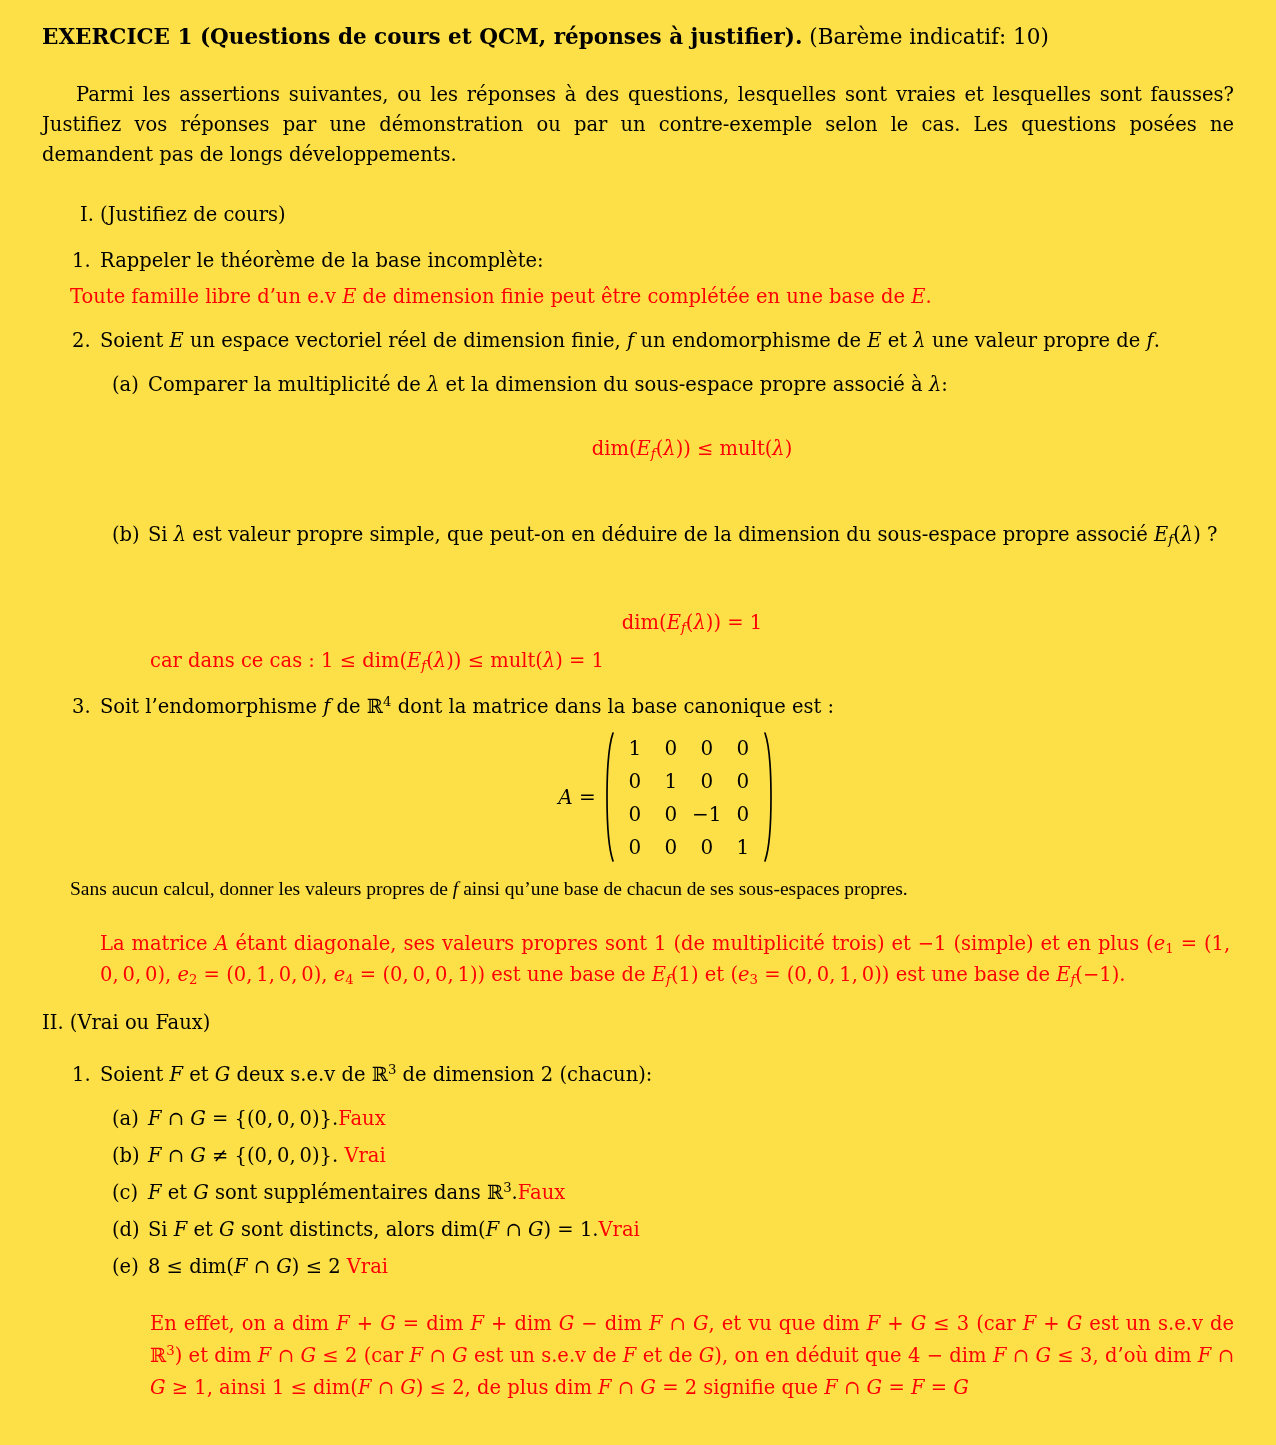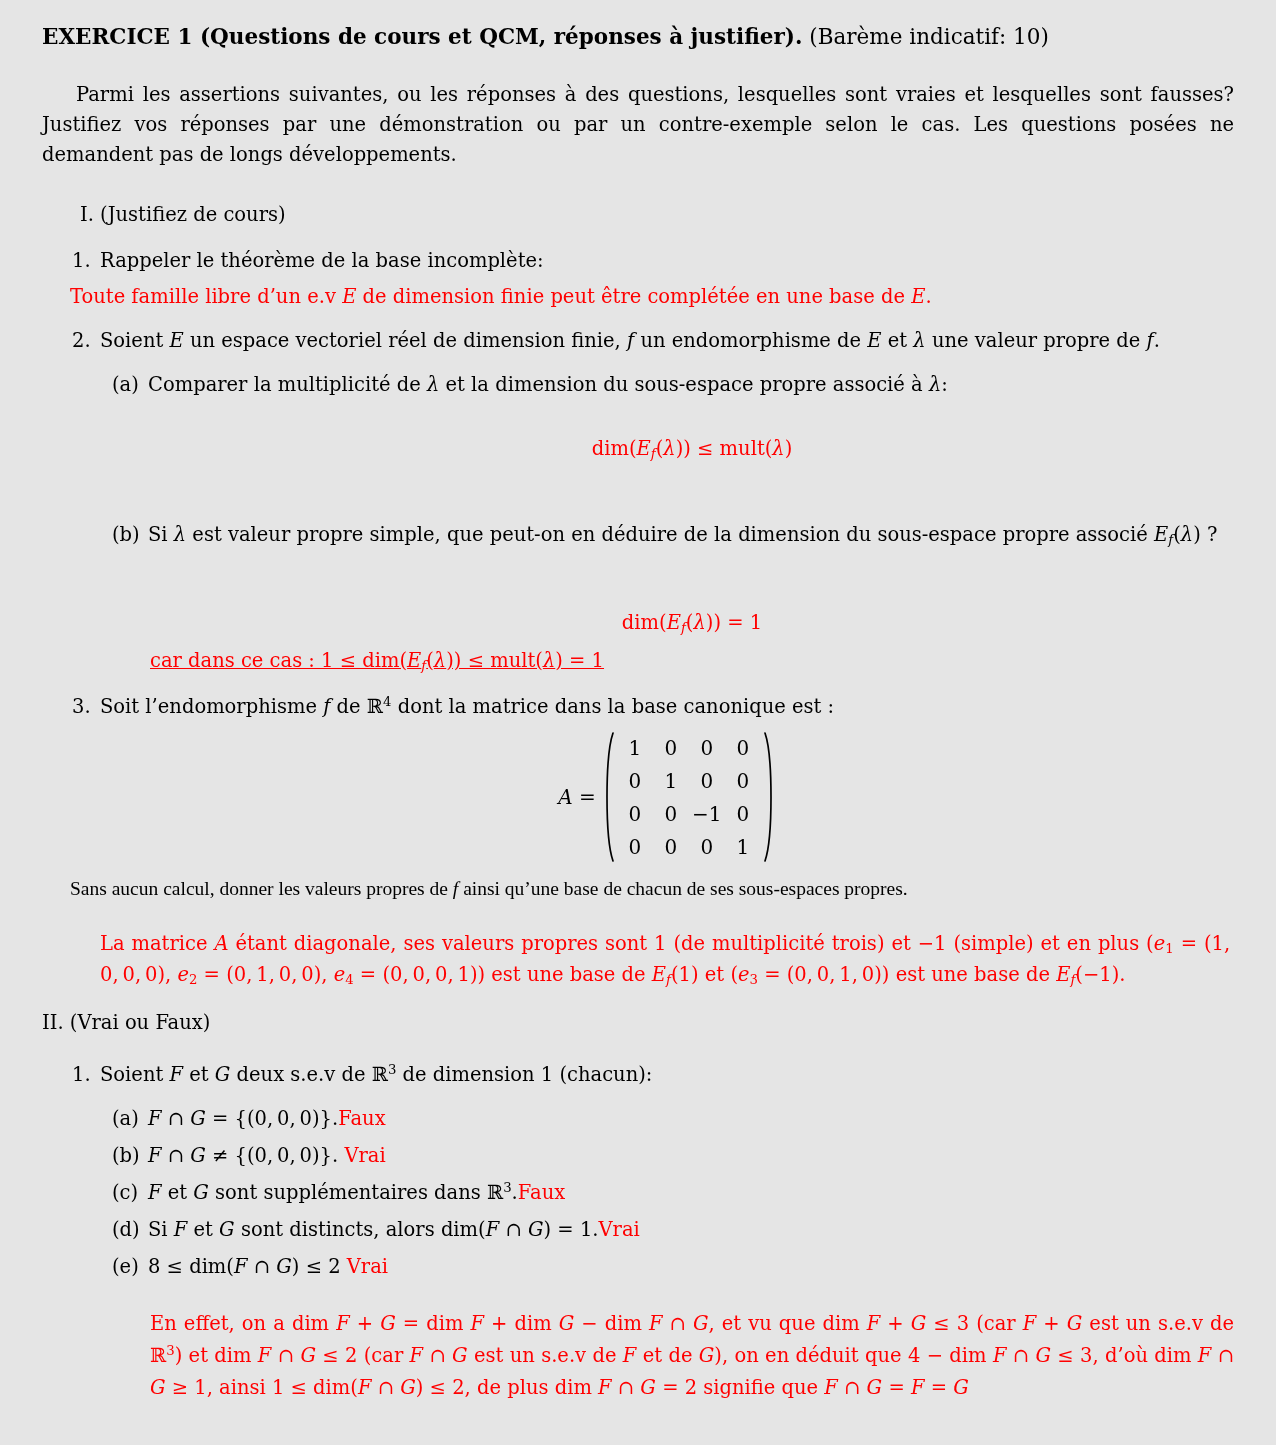--- a/index.html
+++ b/index.html
@@ -1,20 +1,20 @@
 <!DOCTYPE html>
 <html><head>
 <meta charset="utf-8">
 <style>
   * { margin:0; padding:0; box-sizing:border-box; }
   html,body { background:#ffffff; }
   .page {
     position:relative;
     width:1276px; height:1445px;
-    background:#e5e5e5; color:#000000;
+    background:#fde047; color:#000000;
     font-family:"DejaVu Serif","DejaVu Sans",serif;
     font-size:19.5px;
     padding:14px 42px 0 42px;
     overflow:hidden;
   }
   .red  { color:#ff0000; }
   .i    { font-style:italic; }
   .sup  { font-size:68%; vertical-align:0.52em; line-height:0; }
   .sub  { font-size:68%; vertical-align:-0.22em; line-height:0; }
 
@@ -35,21 +35,21 @@
   .subitem > .txt { flex:1 1 auto; }
 
   .q1-item   { margin-top:16px; }
   .q1-answer { margin-top:6px; margin-left:28px; line-height:30px; }
 
   .q2-item { margin-top:14px; }
   .sub-a   { margin-top:14px; }
   .formula-a { margin-top:34px; margin-left:108px; text-align:center; line-height:30px; }
   .sub-b   { margin-top:56px; }
   .formula-b { margin-top:58px; margin-left:108px; text-align:center; line-height:30px; }
-  .note-b  { margin-top:8px; margin-left:108px; line-height:30px;text-decoration:underline; }
+  .note-b  { margin-top:8px; margin-left:108px; line-height:30px; }
 
   .q3-item { margin-top:16px; }
 
   .matrix-wrap { margin-top:8px; margin-left:58px; display:flex; justify-content:center; }
   .matrix { display:flex; align-items:center; font-size:20px; }
   .matrix-lhs { margin-right:6px; }
   .matrix-grid {
     display:grid;
     grid-template-columns:repeat(4, 36px);
     grid-auto-rows:33px;
@@ -147,21 +147,21 @@
 
   <div class="q3-answer red"><span>La matrice </span><span class="i">A</span><span> étant diagonale, ses valeurs propres sont 1 (de multiplicité trois) et −1 (simple) et en plus (</span><span class="i">e</span><span class="sub">1</span><span> = (1, 0, 0, 0), </span><span class="i">e</span><span class="sub">2</span><span> = (0, 1, 0, 0), </span><span class="i">e</span><span class="sub">4</span><span> = (0, 0, 0, 1)) est une base de </span><span class="i">E</span><span class="i sub">f</span><span>(1) et (</span><span class="i">e</span><span class="sub">3</span><span> = (0, 0, 1, 0)) est une base de </span><span class="i">E</span><span class="i sub">f</span><span>(−1).</span></div>
 
   <div class="sec2-heading">
     <span>II.</span>
     <span>(Vrai ou Faux)</span>
   </div>
 
   <div class="item vf-intro">
     <span class="num">1.</span>
-    <span class="txt"><span>Soient </span><span class="i">F</span><span> et </span><span class="i">G</span><span> deux s.e.v de ℝ</span><span class="sup">3</span><span> de dimension 1 (chacun):</span></span>
+    <span class="txt"><span>Soient </span><span class="i">F</span><span> et </span><span class="i">G</span><span> deux s.e.v de ℝ</span><span class="sup">3</span><span> de dimension 2 (chacun):</span></span>
   </div>
 
   <div class="vf-list">
     <div class="subitem">
       <span class="num">(a)</span>
       <span class="txt"><span class="i">F</span><span> ∩ </span><span class="i">G</span><span> = {(0, 0, 0)}.</span><span class="red">Faux</span></span>
     </div>
     <div class="subitem">
       <span class="num">(b)</span>
       <span class="txt"><span class="i">F</span><span> ∩ </span><span class="i">G</span><span> ≠ {(0, 0, 0)}. </span><span class="red">Vrai</span></span>

